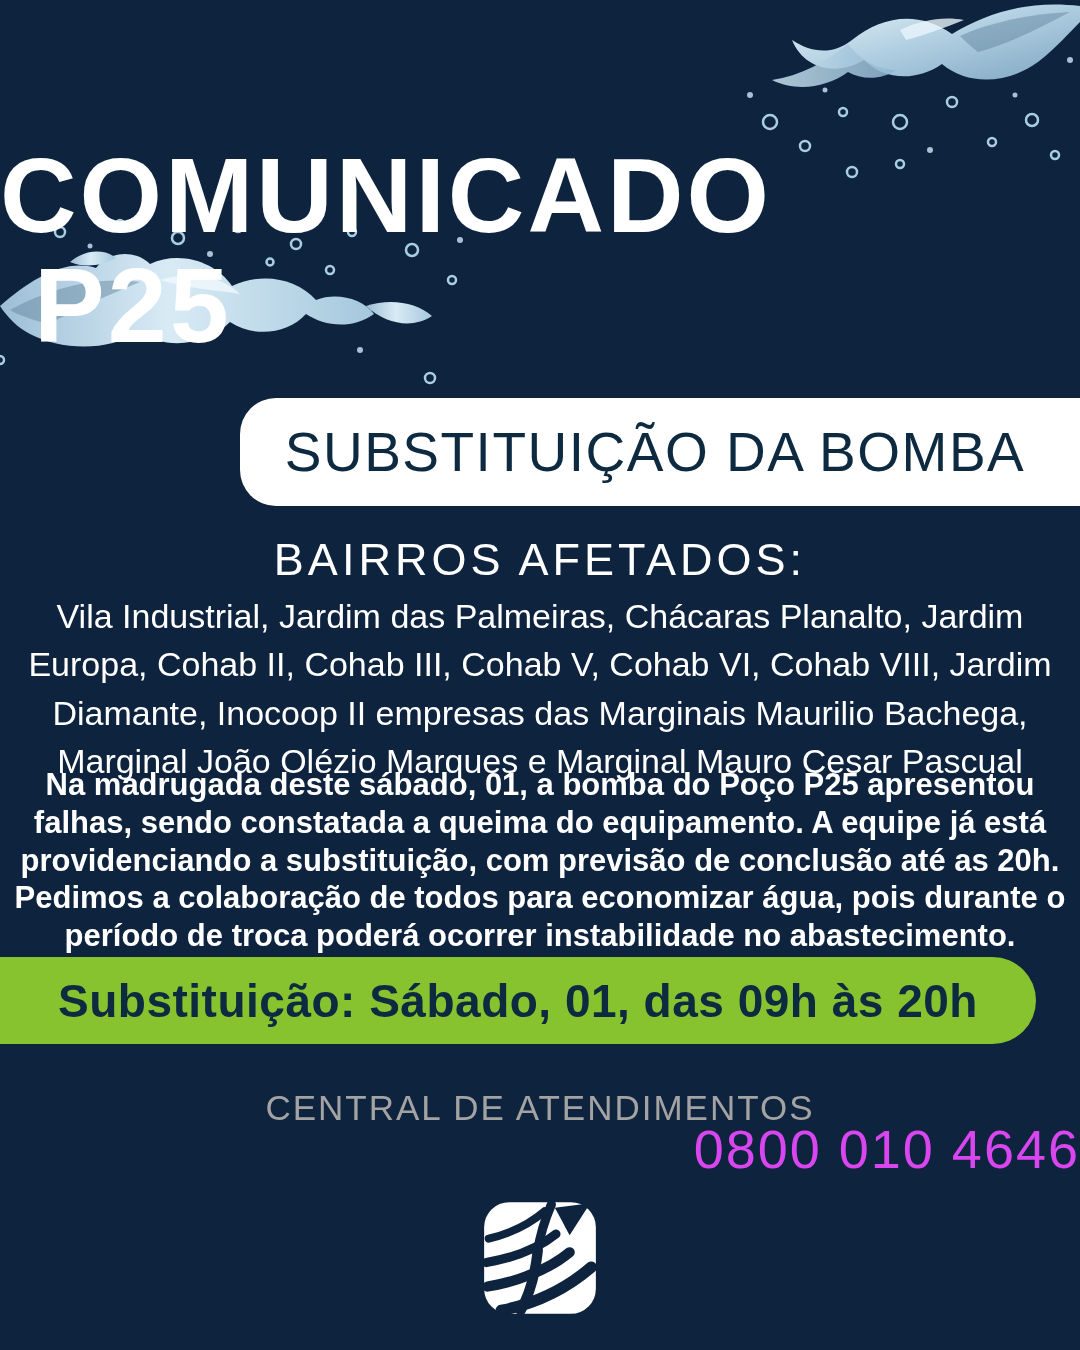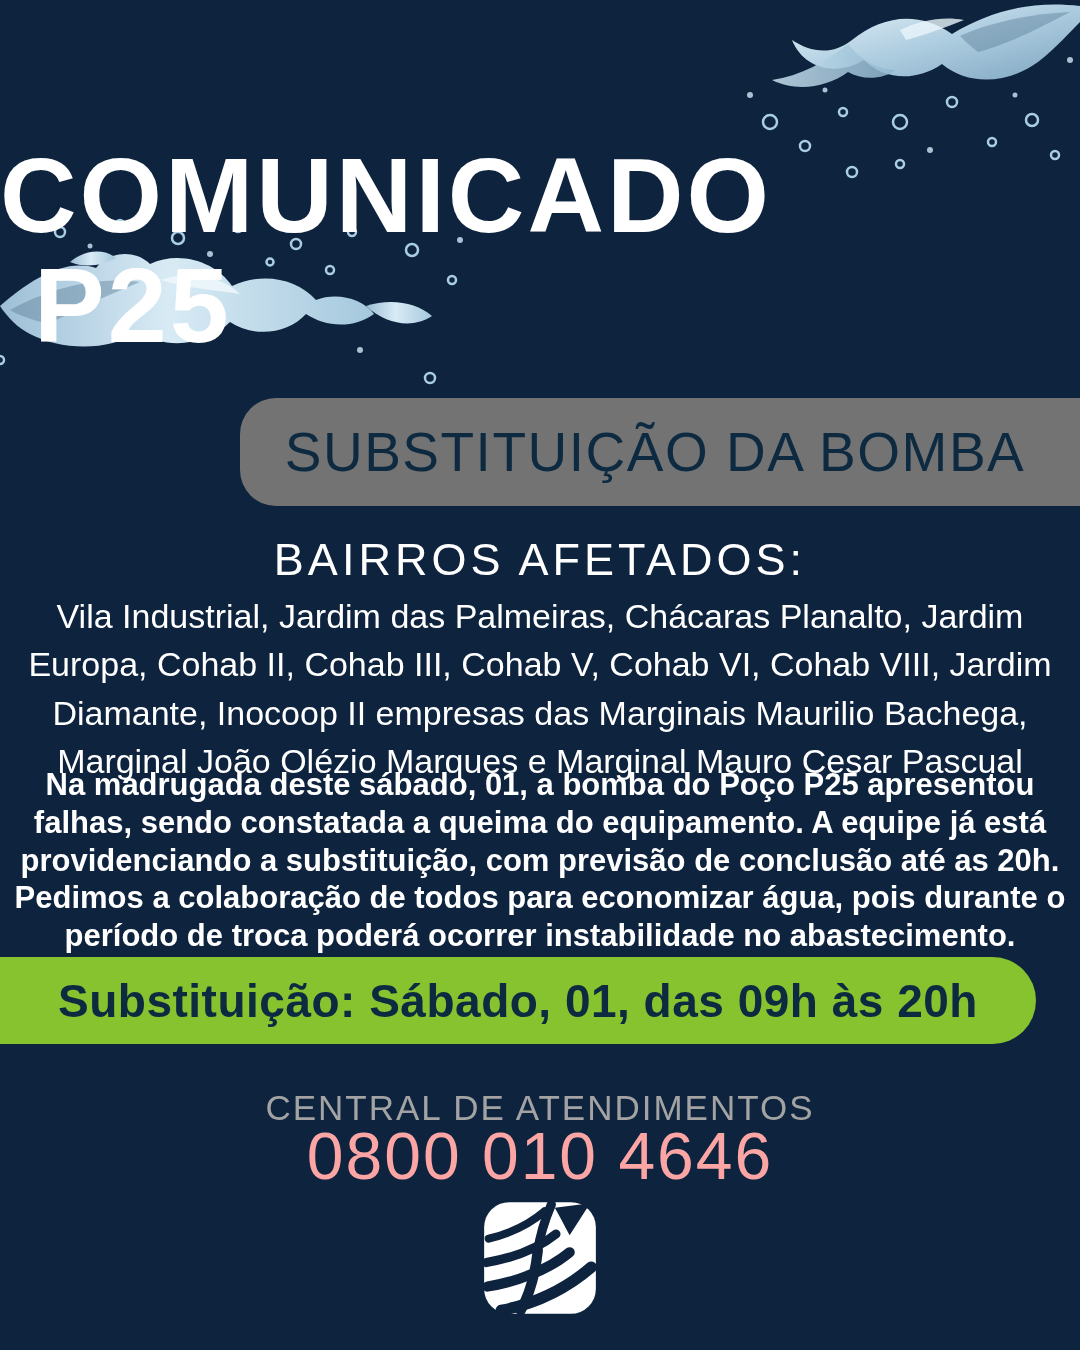--- a/index.html
+++ b/index.html
@@ -21,21 +21,21 @@
     position:absolute; top:142px; left:0; width:100%;
     text-align:left; color:#ffffff; font-weight:700;
     line-height:1.0; letter-spacing:3px;
   }
   .title-line1 { font-size:106px; }
   .title-line2 { font-size:106px; margin-top:4px; padding-left:34px; }
 
   
   .banner-primary {
     position:absolute; top:398px; left:240px; right:0; height:108px;
-    background:#737373; border-radius:36px 0 0 36px;
+    background:#ffffff; border-radius:36px 0 0 36px;
     display:flex; align-items:center; justify-content:center;
     color:#0d2a40; font-size:55px; font-weight:500; letter-spacing:1.5px;
     padding-right:10px;
   }
 
   
   .affected-heading {
     position:absolute; top:534px; left:0; width:100%;
     text-align:center; color:#ffffff;
     font-size:45px; font-weight:300; letter-spacing:4px;
@@ -62,22 +62,22 @@
   }
 
   
   .contact-heading {
     position:absolute; top:1088px; left:0; width:100%;
     text-align:center; color:#a3a3a3;
     font-size:35px; font-weight:400; letter-spacing:2px;
   }
   .phone {
     position:absolute; top:1118px; left:0; width:100%;
-    text-align:center; color:#fca5a5;
-    font-size:66px; font-weight:400; letter-spacing:2px;
+    text-align:right; color:#d946ef;
+    font-size:54px; font-weight:400; letter-spacing:2px;
   }
 
   
   .logo-row {
     position:absolute; top:1198px; left:0; width:100%;
     display:flex; justify-content:center; align-items:flex-start; gap:16px;
   }
   .logo-icon { width:114px; height:120px; flex:0 0 auto; }
   .logo-text { display:flex; flex-direction:column; align-items:flex-start; }
   .brand {

